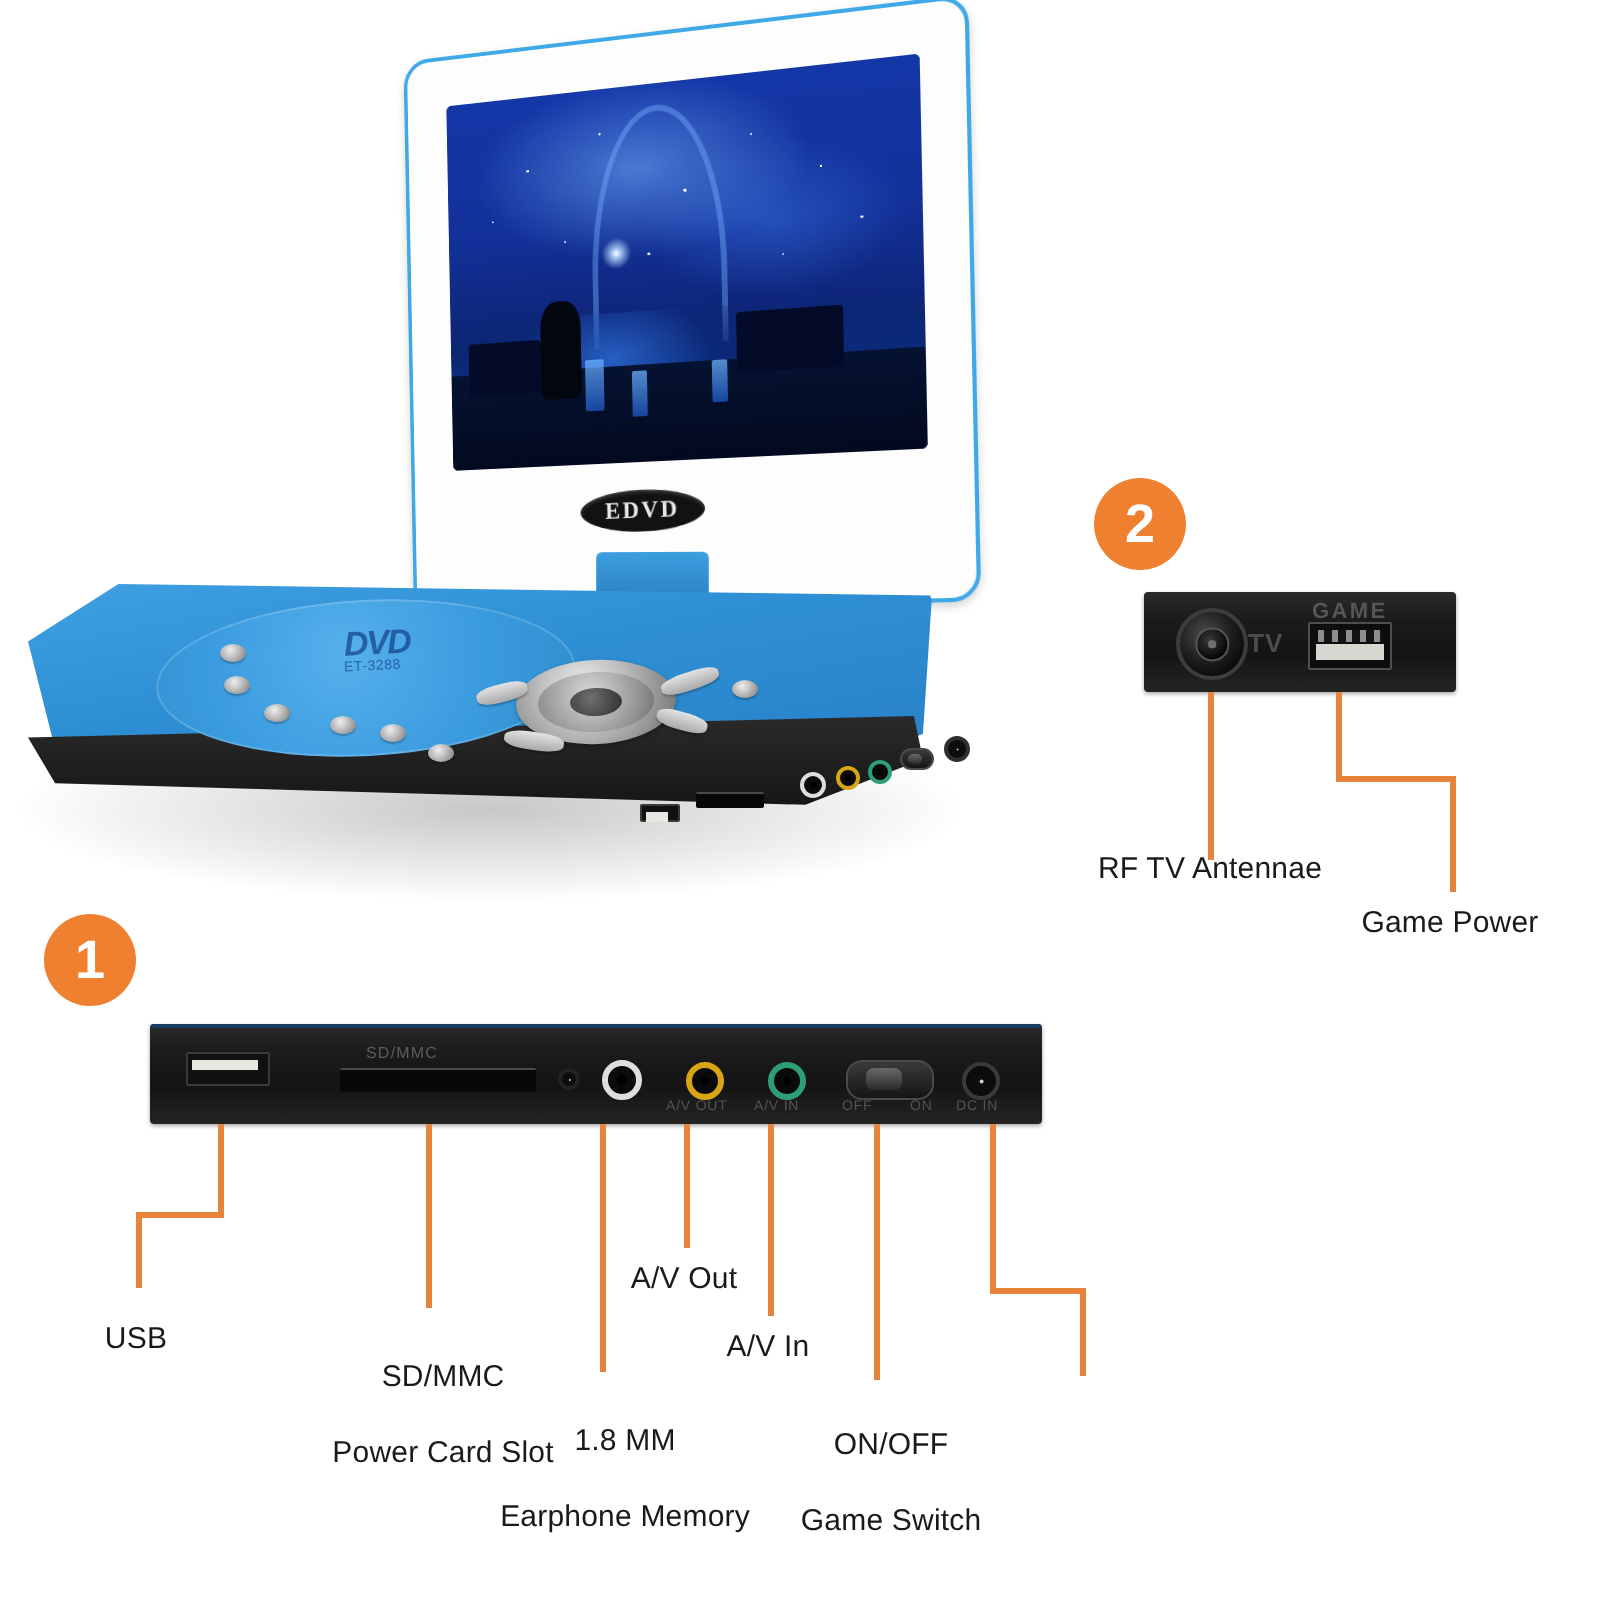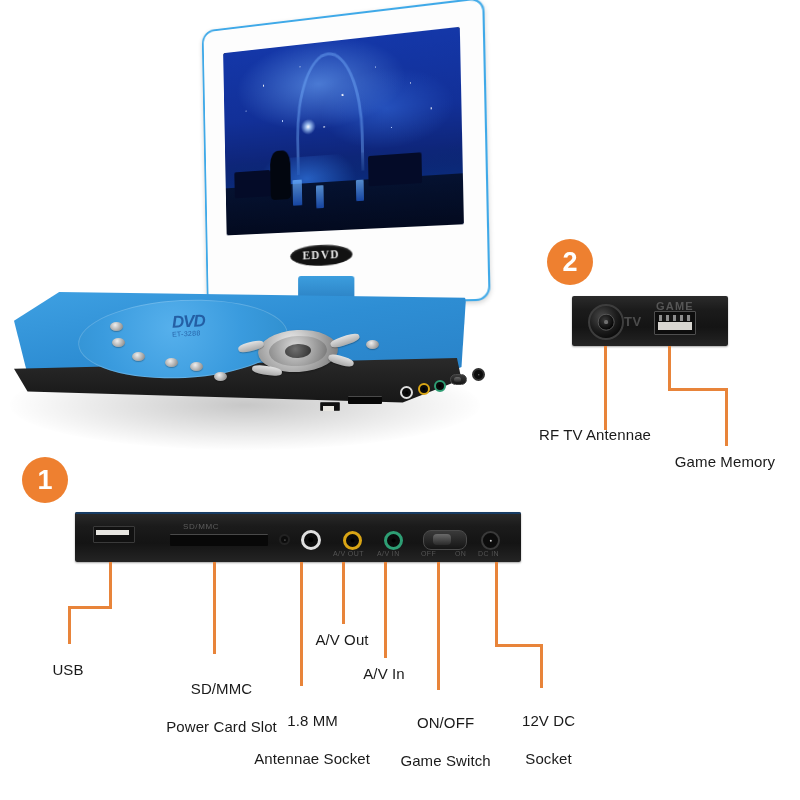--- a/index.html
+++ b/index.html
@@ -464,22 +464,22 @@
 
     <div class="game-text" style="left:84px; top:4px;">GAME</div>
     <div class="game-usb" style="left:82px; top:15px; width:42px; height:24px;"></div>
   </div>
 
   <div class="leader-v" style="left:604px; top:346px; height:84px;"></div>
   <div class="leader-v" style="left:668px; top:346px; height:44px;"></div>
   <div class="leader-h" style="left:668px; top:388px; width:60px;"></div>
   <div class="leader-v" style="left:725px; top:388px; height:58px;"></div>
 
-  <div class="callout-label" style="left:539px; top:425px; width:132px; text-align:left;">RF TV Antennae</div>
-  <div class="callout-label" style="left:662px; top:452px; width:126px; text-align:center;">Game Memory</div>
+  <div class="callout-label" style="left:539px; top:425px; width:132px; text-align:center;">RF TV Antennae</div>
+  <div class="callout-label" style="left:662px; top:452px; width:126px; text-align:center;">Game Power</div>
 
   <div class="badge" style="left:22px; top:457px;">
     <span>1</span>
   </div>
 
   <div class="port-panel" style="left:75px; top:512px; width:446px; height:50px;">
     <div class="panel-topline"></div>
 
     <div class="usb-port" style="left:18px; top:14px; width:42px; height:17px;"></div>
 
@@ -524,30 +524,26 @@
 
   <div class="callout-label center" style="left:20px; top:660px; width:96px;">USB</div>
 
   <div class="callout-label center" style="left:140px; top:660px; width:146px;">
     <span>SD/MMC</span><br>
     <span>Power Card Slot</span>
   </div>
 
   <div class="callout-label center" style="left:230px; top:692px; width:148px;">
     <span>1.8 MM</span><br>
-    <span>Antennae Socket</span>
+    <span>Earphone Memory</span>
   </div>
 
   <div class="callout-label center" style="left:292px; top:630px; width:100px;">A/V Out</div>
 
   <div class="callout-label center" style="left:337px; top:664px; width:94px;">A/V In</div>
 
   <div class="callout-label center" style="left:371px; top:694px; width:132px;text-align:center;">
     <span>ON/OFF</span><br>
     <span>Game Switch</span>
   </div>
 
-  <div class="callout-label center" style="left:490px; top:692px; width:100px;">
-    <span>12V DC</span><br>
-    <span>Socket</span>
-  </div>
 
 </div>
 
 </body></html>

